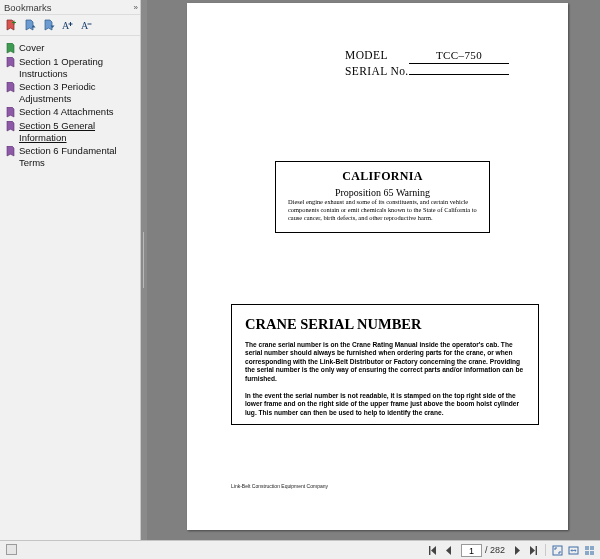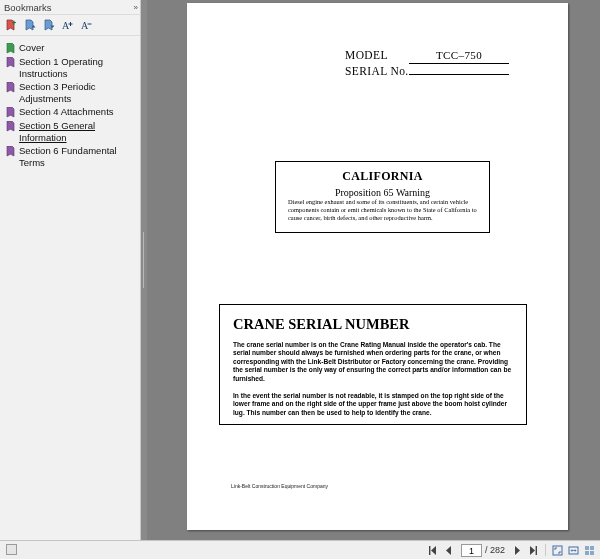--- a/index.html
+++ b/index.html
@@ -173,21 +173,21 @@
     margin-bottom: 0;
   }
   .calif-body {
     font-size: 6.4px;
     line-height: 8.2px;
     text-align: left;
   }
 
   .serial-box {
     position: absolute;
-    left: 32px;
+    left: 44px;
     top: 301px;
     width: 308px;
     height: 121px;
     border: 1.5px solid #000;
     box-sizing: border-box;
     padding: 11px 14px 0 13px;
   }
   .serial-title {
     font-family: "Liberation Serif", serif;
     font-size: 14.5px;

